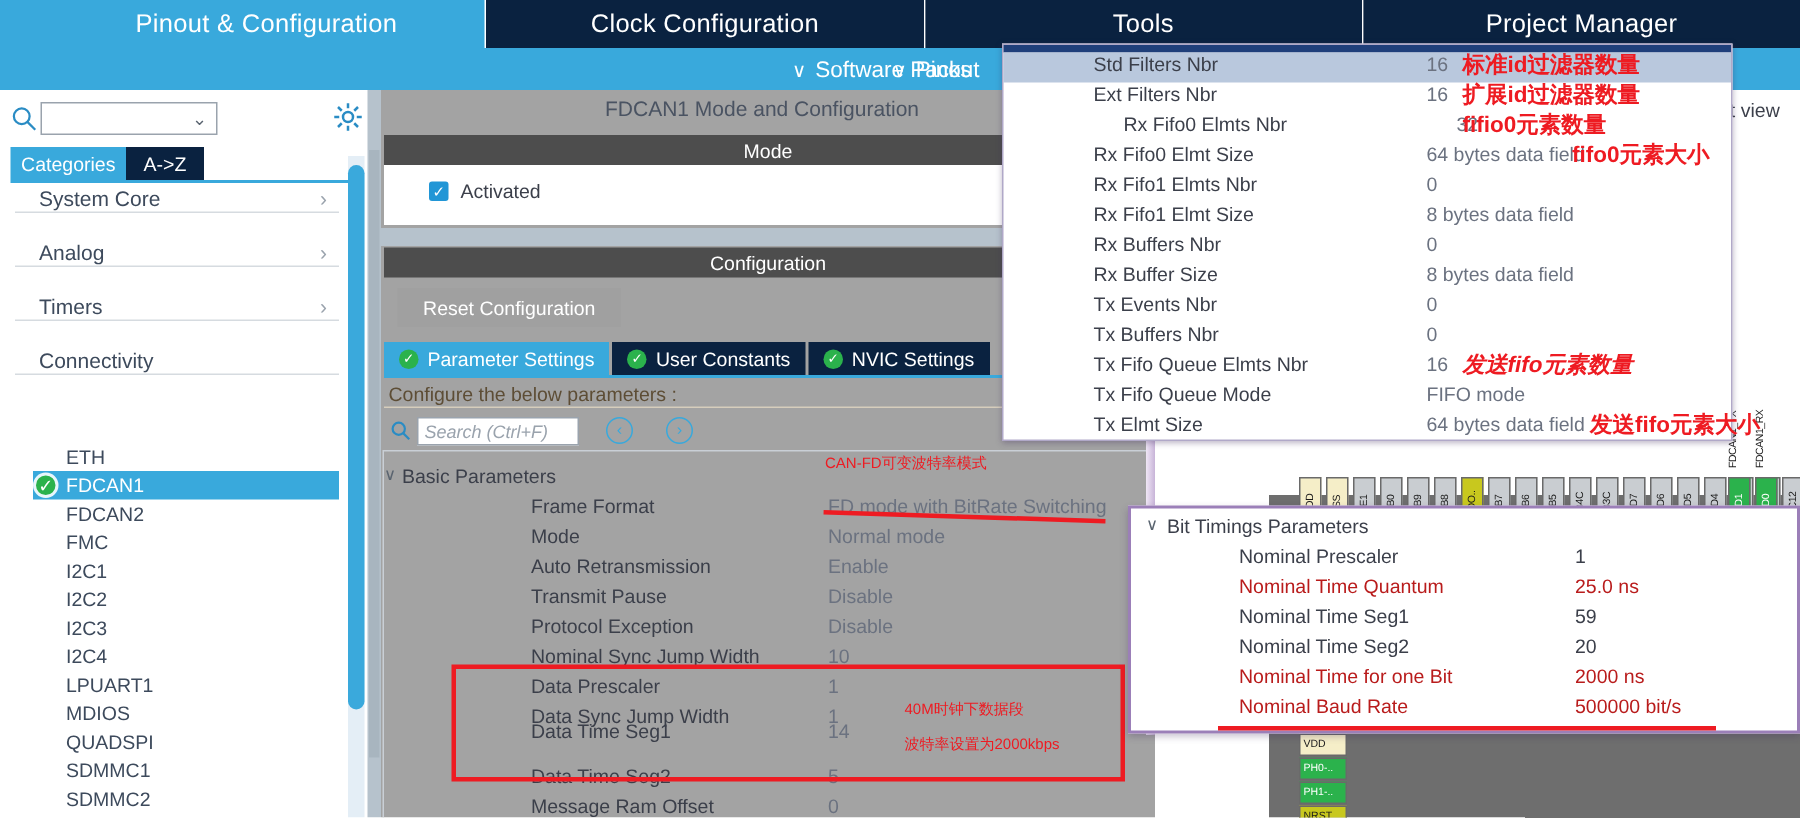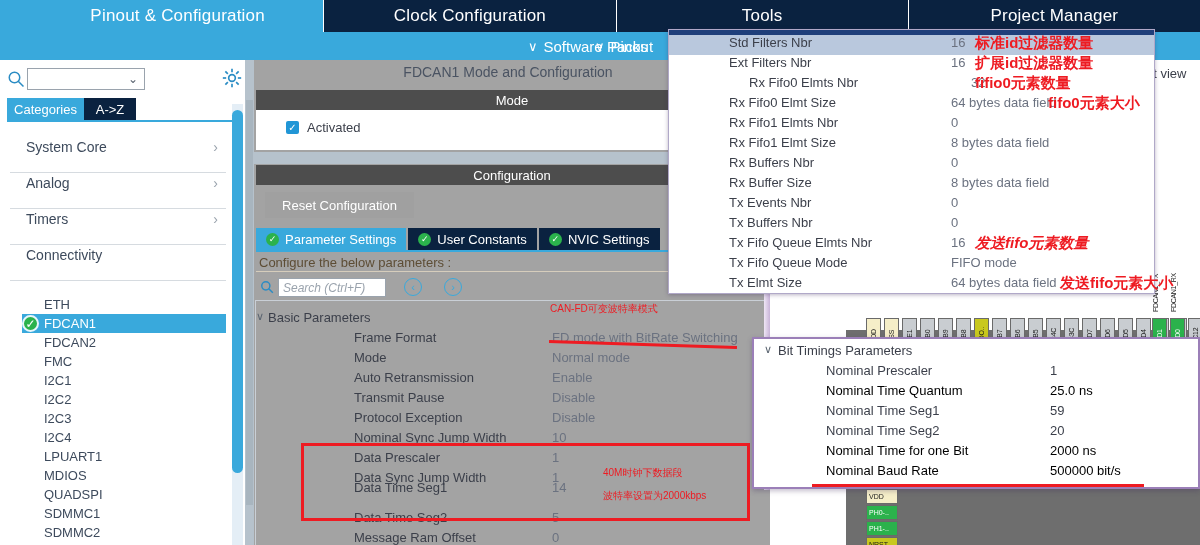--- a/index.html
+++ b/index.html
@@ -41,21 +41,21 @@
   #catrow { position:absolute; left:0; top:38px; width:246px; height:22px; }
   .catbtn {
     position:absolute; top:0; height:22px; display:flex; align-items:center;
     justify-content:center; color:#ffffff; font-size:13px; padding:0 10px;
   }
   #cat-categories { left:7px; background:#39a9dc; width:77px; }
   #cat-az { left:84px; background:#0a2240; width:52px; }
   #catunderline { position:absolute; left:7px; top:60px; width:229px; height:2px; background:#39a9dc; }
 
   .group {
-    position:absolute; left:10px; width:216px; height:51px;
+    position:absolute; left:10px; width:216px; height:20px;
     border-bottom:1px solid #d6dbe0; display:flex; align-items:center;
     color:#3d4a5c; font-size:14px;
   }
   .group .gt { position:absolute; left:16px; }
   .group .garrow { position:absolute; right:8px; color:#9aa3ad; font-size:14px; }
 
   .periph {
     position:absolute; left:44px; width:182px; height:19px;
     display:flex; align-items:center; color:#3d4a5c; font-size:13px; padding-left:0;
   }
@@ -188,21 +188,21 @@
   
   #popup2 {
     position:absolute; left:752px; top:337px; width:448px; height:152px;
     background:#ffffff; border:2px solid #9b7fb8;
     box-shadow:0 2px 5px rgba(60,40,90,.3);
   }
   .p2row { position:absolute; left:0; width:444px; height:20px; font-size:13px; }
   .p2row .n { position:absolute; left:72px; color:#3b3f4a; }
   .p2row .n.hdr { left:24px; }
   .p2row .v { position:absolute; left:296px; color:#3b3f4a; }
-  .p2row.dim .n, .p2row.dim .v { color:#000000; }
+  .p2row.dim .n, .p2row.dim .v { color:#b91c1c; }
   .p2caret { position:absolute; left:10px; color:#5a6470; font-size:11px; }
 
   #p2underline { position:absolute; left:812px; top:484px; width:332px; height:3px; background:#ee1b22; }
 
   #purple-edge { position:absolute; left:764px; top:60px; width:6px; height:430px;
                  background:linear-gradient(to right,#efe6f5,#c8b4d8); }
 </style>
 </head>
 <body>
 

